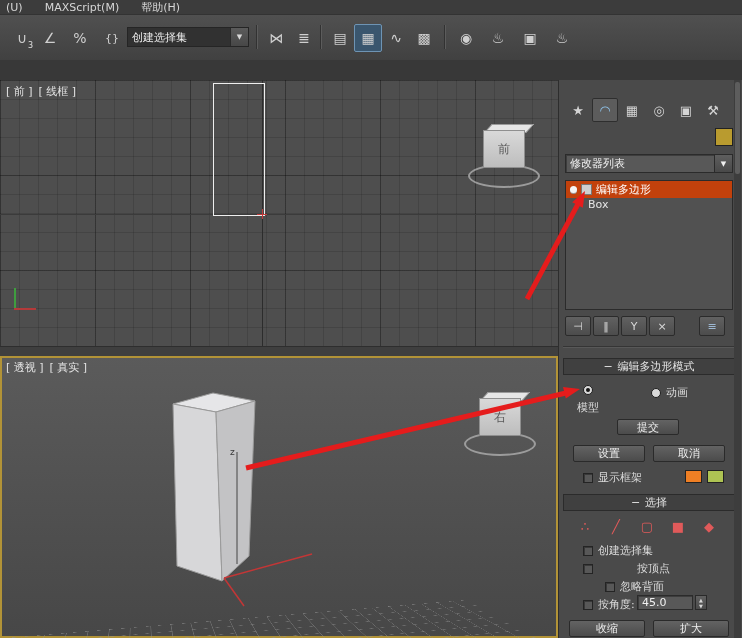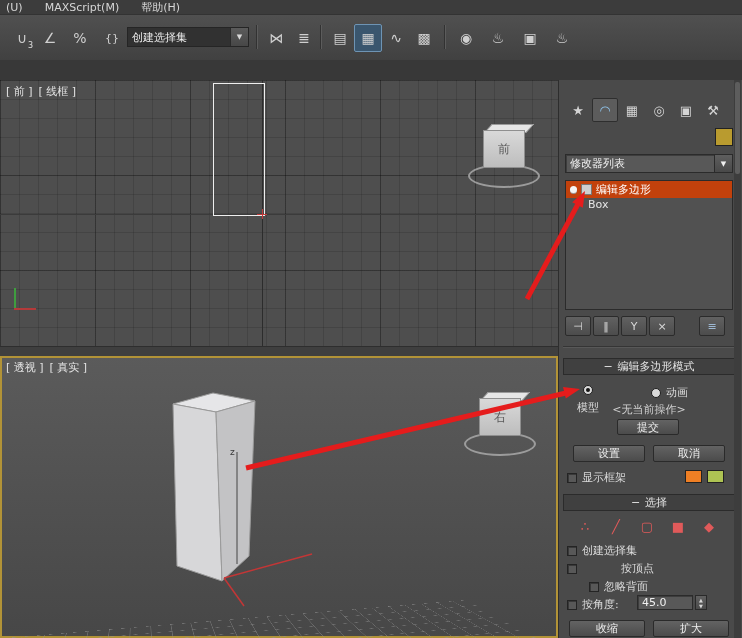--- a/index.html
+++ b/index.html
@@ -53,21 +53,21 @@
   .ddl{position:absolute;left:6px;top:74px;width:168px;height:19px;display:flex;align-items:center;}
   .stack{position:absolute;left:6px;top:100px;width:168px;height:130px;background:#515151;border:1px solid #2b2b2b;box-sizing:border-box;}
   .stackrow1{height:17px;background:#c2410c;color:#fff;display:flex;align-items:center;gap:4px;padding-left:4px;font-size:11px;}
   .stackrow2{height:16px;display:flex;align-items:flex-start;gap:4px;padding-left:22px;color:#e4e4e4;font-size:11px;}
   .bulb{width:7px;height:7px;border-radius:50%;background:#f4f4f4;box-shadow:0 1px 0 #999;}
   .modico{width:9px;height:9px;background:#cfcfcf;border:1px solid #777;}
   .sbtn{position:absolute;top:236px;width:26px;height:20px;display:flex;align-items:center;justify-content:center;background:linear-gradient(#616161,#4c4c4c);border:1px solid #2b2b2b;box-sizing:border-box;color:#d8d8d8;font-size:11px;border-radius:2px;}
   .rollout{position:absolute;left:4px;width:172px;height:17px;background:#404040;border:1px solid #2b2b2b;box-sizing:border-box;display:flex;align-items:center;justify-content:center;gap:5px;color:#e4e4e4;font-size:11px;}
   .btn{position:absolute;display:flex;align-items:center;justify-content:center;background:linear-gradient(#636363,#4b4b4b);border:1px solid #2a2a2a;box-sizing:border-box;color:#eee;font-size:11px;border-radius:2px;}
   .cb{width:10px;height:10px;background:#585858;border:1px solid #242424;box-shadow:inset 1px 1px 0 rgba(0,0,0,.35);display:inline-block;box-sizing:border-box;}
-  .cbrow{position:absolute;left:8px;display:flex;align-items:center;gap:5px;color:#dcdcdc;font-size:11px;}
+  .cbrow{position:absolute;left:24px;display:flex;align-items:center;gap:5px;color:#dcdcdc;font-size:11px;}
   .radio{width:10px;height:10px;border-radius:50%;background:#d9d9d9;border:1px solid #1d1d1d;box-sizing:border-box;position:relative;display:inline-block;}
   .radio.sel::after{content:"";position:absolute;inset:2px;background:#151515;border-radius:50%;}
   .subico{position:absolute;top:436px;width:24px;height:20px;display:flex;align-items:center;justify-content:center;color:#e05a5a;font-size:13px;}
   .hr{position:absolute;left:4px;width:172px;height:1px;background:#353535;border-bottom:1px solid #585858;}
   .scroll{position:absolute;right:1px;top:0;width:7px;height:558px;background:#3d3d3d;}
   .thumb{position:absolute;left:1px;top:2px;width:5px;height:92px;background:#5d5d5d;border-radius:2px;}
   svg{display:block;}
   .overlay{position:absolute;left:0;top:0;z-index:60;pointer-events:none;}
 </style>
 </head>
@@ -249,21 +249,20 @@
 
     <div class="cbrow" style="left:18px;top:305px;flex-direction:column;">
       <span class="radio sel"></span>
       <span>模型</span>
     </div>
     <div class="cbrow" style="left:92px;top:305px;">
       <span class="radio"></span>
       <span>动画</span>
     </div>
 
-    <div class="abs" style="left:0;top:322px;width:180px;text-align:center;color:#d0d0d0;">&lt;无当前操作&gt;</div>
 
     <div class="btn" style="left:58px;top:339px;width:62px;height:16px;">
         <span>提交</span>
       </div>
 
     <div class="btn" style="left:14px;top:365px;width:72px;height:17px;">
         <span>设置</span>
       </div>
     <div class="btn" style="left:94px;top:365px;width:72px;height:17px;">
         <span>取消</span>

